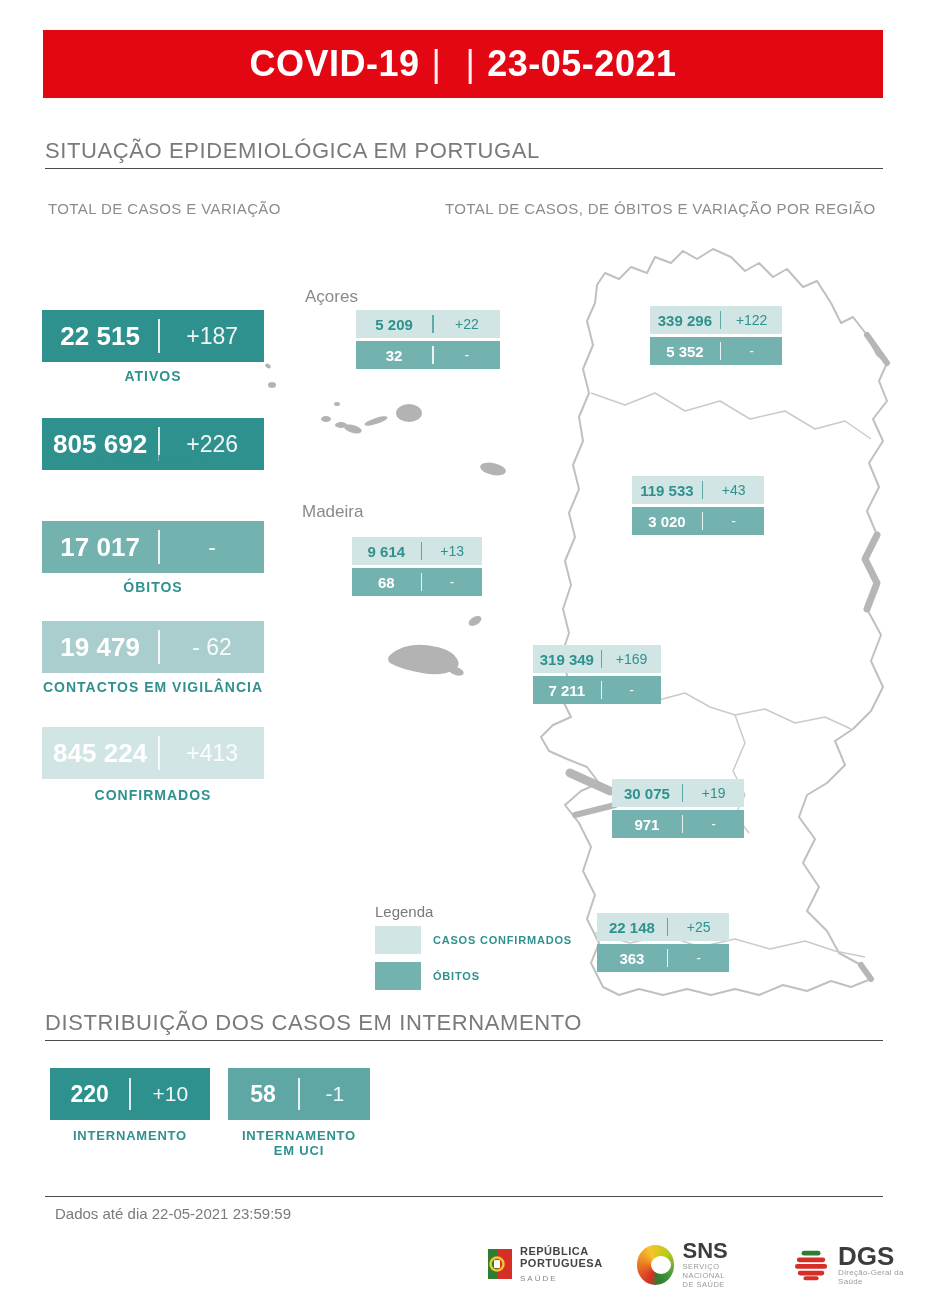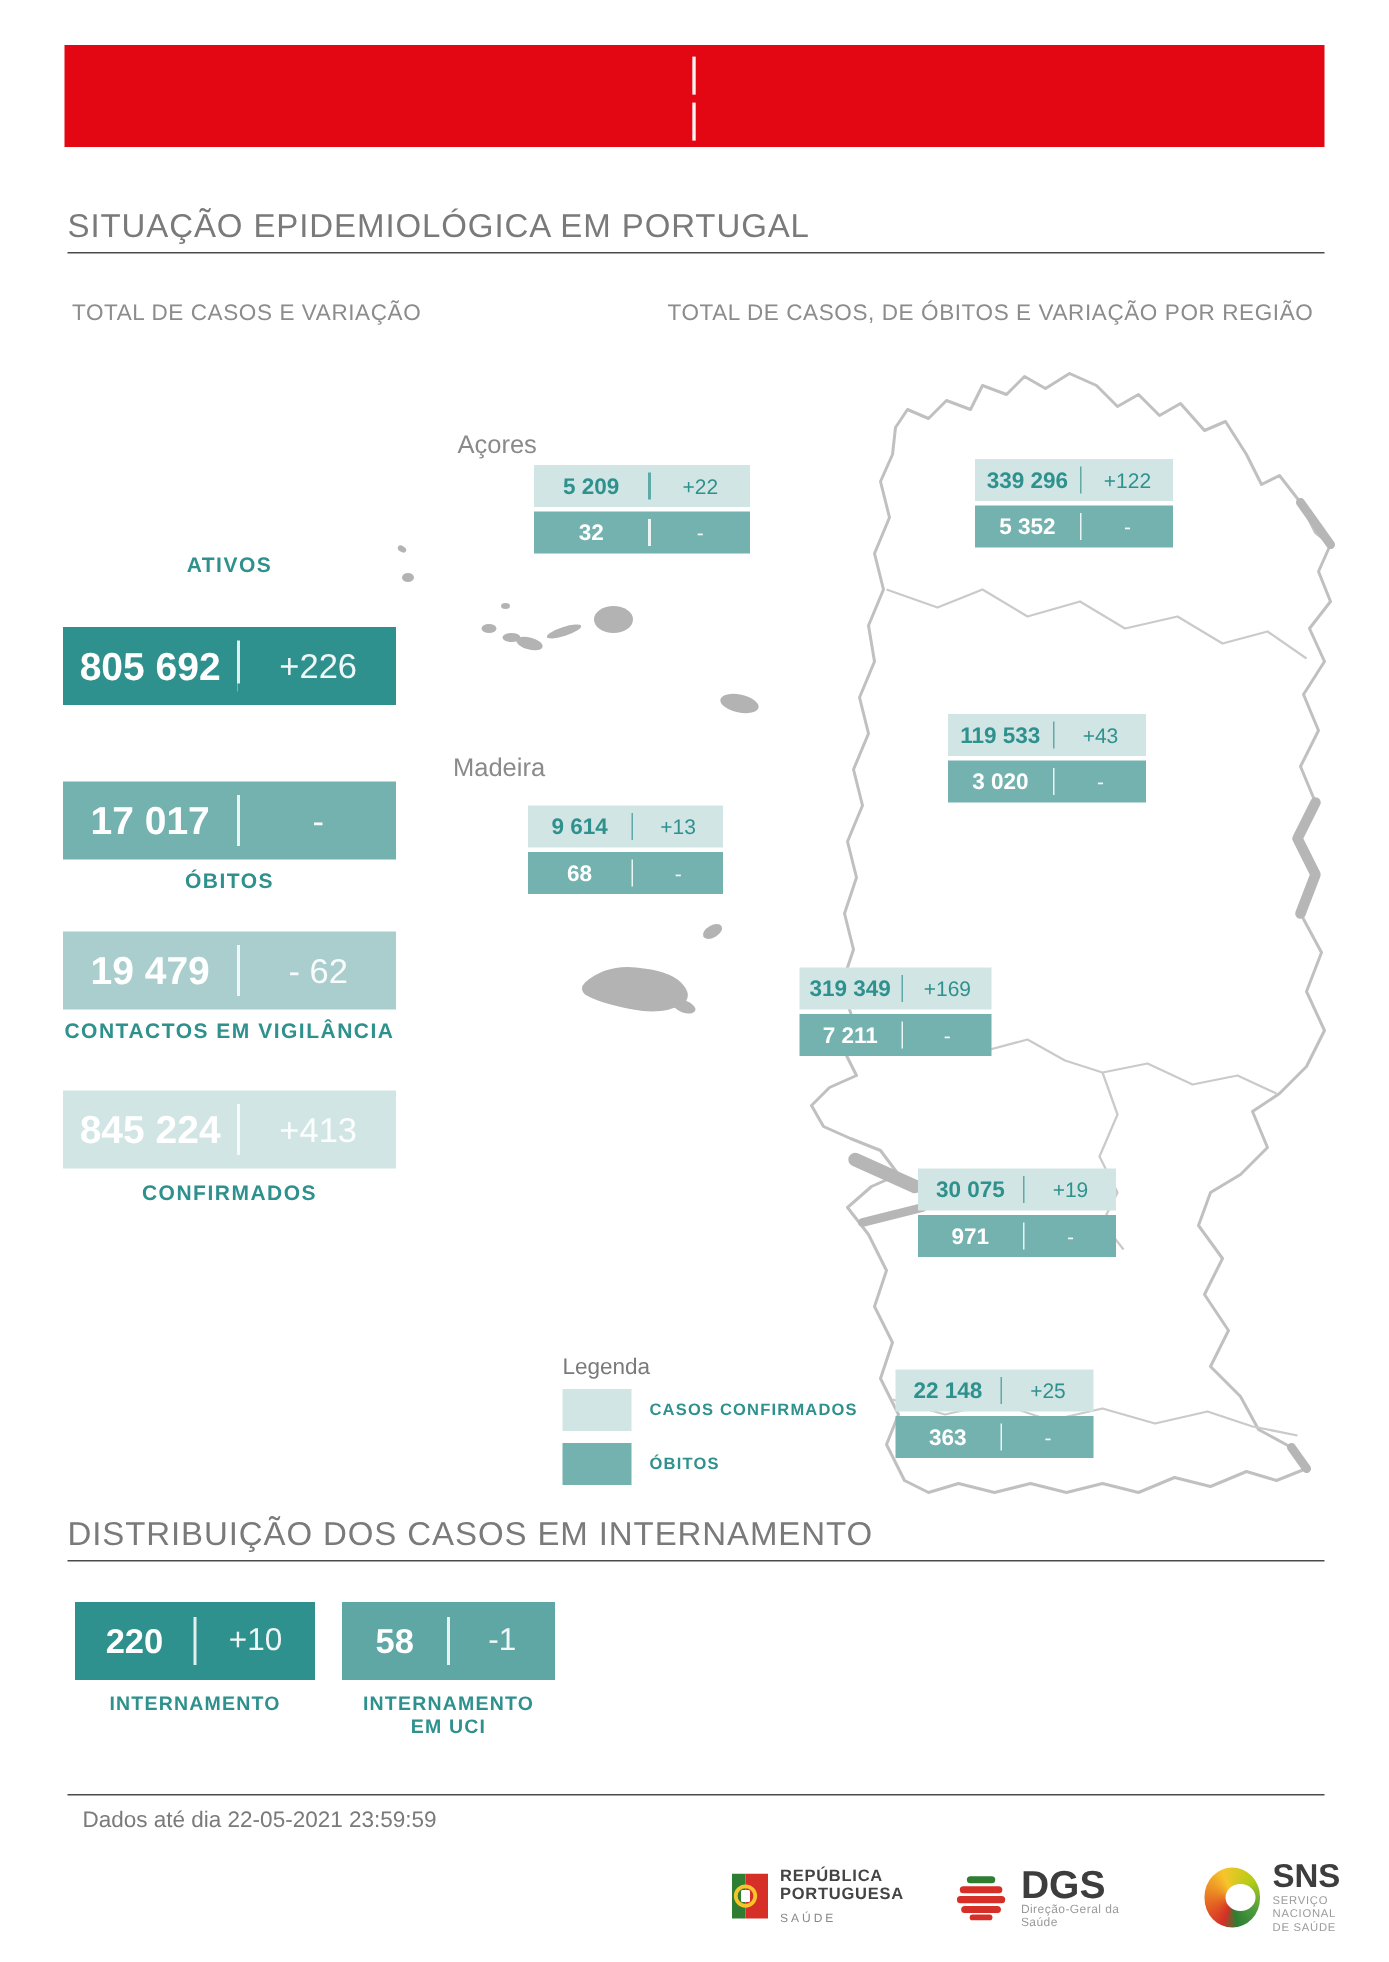--- a/index.html
+++ b/index.html
@@ -4,21 +4,21 @@
 <style>
   html,body{margin:0;padding:0;background:#ffffff;}
   #canvas{
     position:relative;width:926px;height:1308px;background:#ffffff;overflow:hidden;
     font-family:"Liberation Sans",sans-serif;
   }
   
   .banner{
     position:absolute;left:43px;top:30px;width:840px;height:68px;
     background:#e30613;display:flex;align-items:center;justify-content:center;
-    color:#ffffff;font-size:27px;letter-spacing:.5px;white-space:nowrap;flex-direction:column;
+    color:#ffffff;font-size:36px;letter-spacing:.5px;white-space:nowrap;
   }
   .banner .b{font-weight:bold;}
   .banner .pipe{font-weight:300;margin:0 12px;opacity:.95;}
   
   .sec-title{
     position:absolute;left:45px;color:#7a7a7a;font-size:22px;letter-spacing:.6px;
     font-weight:400;
   }
   .sec-rule{position:absolute;left:45px;width:838px;height:0;border-top:1.5px solid #4a4a4a;}
   .subtitle{position:absolute;color:#8c8c8c;font-size:15px;letter-spacing:.4px;}
@@ -143,20 +143,25 @@
       <ellipse cx="233" cy="226" rx="13" ry="6" transform="rotate(12 233 226)"></ellipse>
     </g>
 
     <g fill="#b3b3b3">
       <ellipse cx="215" cy="378" rx="7" ry="4" transform="rotate(-30 215 378)"></ellipse>
       <path d="M130,412 q14,-12 34,-10 q22,2 30,10 q8,8 2,14 q-14,8 -34,4 q-22,-4 -32,-10 q-4,-4 0,-8 Z"></path>
       <ellipse cx="196" cy="428" rx="8" ry="4" transform="rotate(20 196 428)"></ellipse>
     </g>
   </svg>
 
+  <div class="stat-box bg-dark" style="top:310px;">
+    <span class="value">22 515</span>
+    <span class="vsep"></span>
+    <span class="variation">+187</span>
+  </div>
   <div class="stat-label" style="top:368px;">ATIVOS</div>
 
   <div class="stat-box bg-dark" style="top:418px;">
     <span class="value">805 692</span>
     <span class="vsep"></span>
     <span class="variation">+226</span>
   </div>
   <div class="stat-label" style="top:452px;">RECUPERADOS</div>
 
   <div class="stat-box bg-medium" style="top:521px;">
@@ -316,35 +321,35 @@
         <circle cx="9" cy="15" r="6.5" fill="none" stroke="#f7c52b" stroke-width="2.5"></circle>
         <rect x="6" y="11" width="6" height="8" rx="1" fill="#ffffff"></rect>
       </svg>
       <div class="rp-text">
         <div>REPÚBLICA</div>
         <div>PORTUGUESA</div>
         <div class="small">SAÚDE</div>
       </div>
     </div>
     <div class="logo">
+      <div class="sns-ring"></div>
+      <div class="sns-text">
+        <div class="name">SNS</div>
+        <div class="tag">SERVIÇO NACIONAL</div>
+        <div class="tag">DE SAÚDE</div>
+      </div>
+    </div>
+    <div class="logo">
       <svg width="38" height="34" viewBox="0 0 38 34">
         <rect x="8" y="2" width="20" height="5" rx="2.5" fill="#2e7d32"></rect>
         <rect x="3" y="9" width="30" height="5" rx="2.5" fill="#d62f27"></rect>
         <rect x="1" y="16" width="34" height="5" rx="2.5" fill="#d62f27"></rect>
         <rect x="4" y="23" width="28" height="5" rx="2.5" fill="#d62f27"></rect>
         <rect x="10" y="29" width="16" height="4" rx="2" fill="#d62f27"></rect>
       </svg>
       <div class="dgs-text">
         <div class="name">DGS</div>
         <div class="tag">Direção-Geral da Saúde</div>
       </div>
     </div>
-    <div class="logo">
-      <div class="sns-ring"></div>
-      <div class="sns-text">
-        <div class="name">SNS</div>
-        <div class="tag">SERVIÇO NACIONAL</div>
-        <div class="tag">DE SAÚDE</div>
-      </div>
-    </div>
   </div>
 
 </div>
 
 </body></html>

